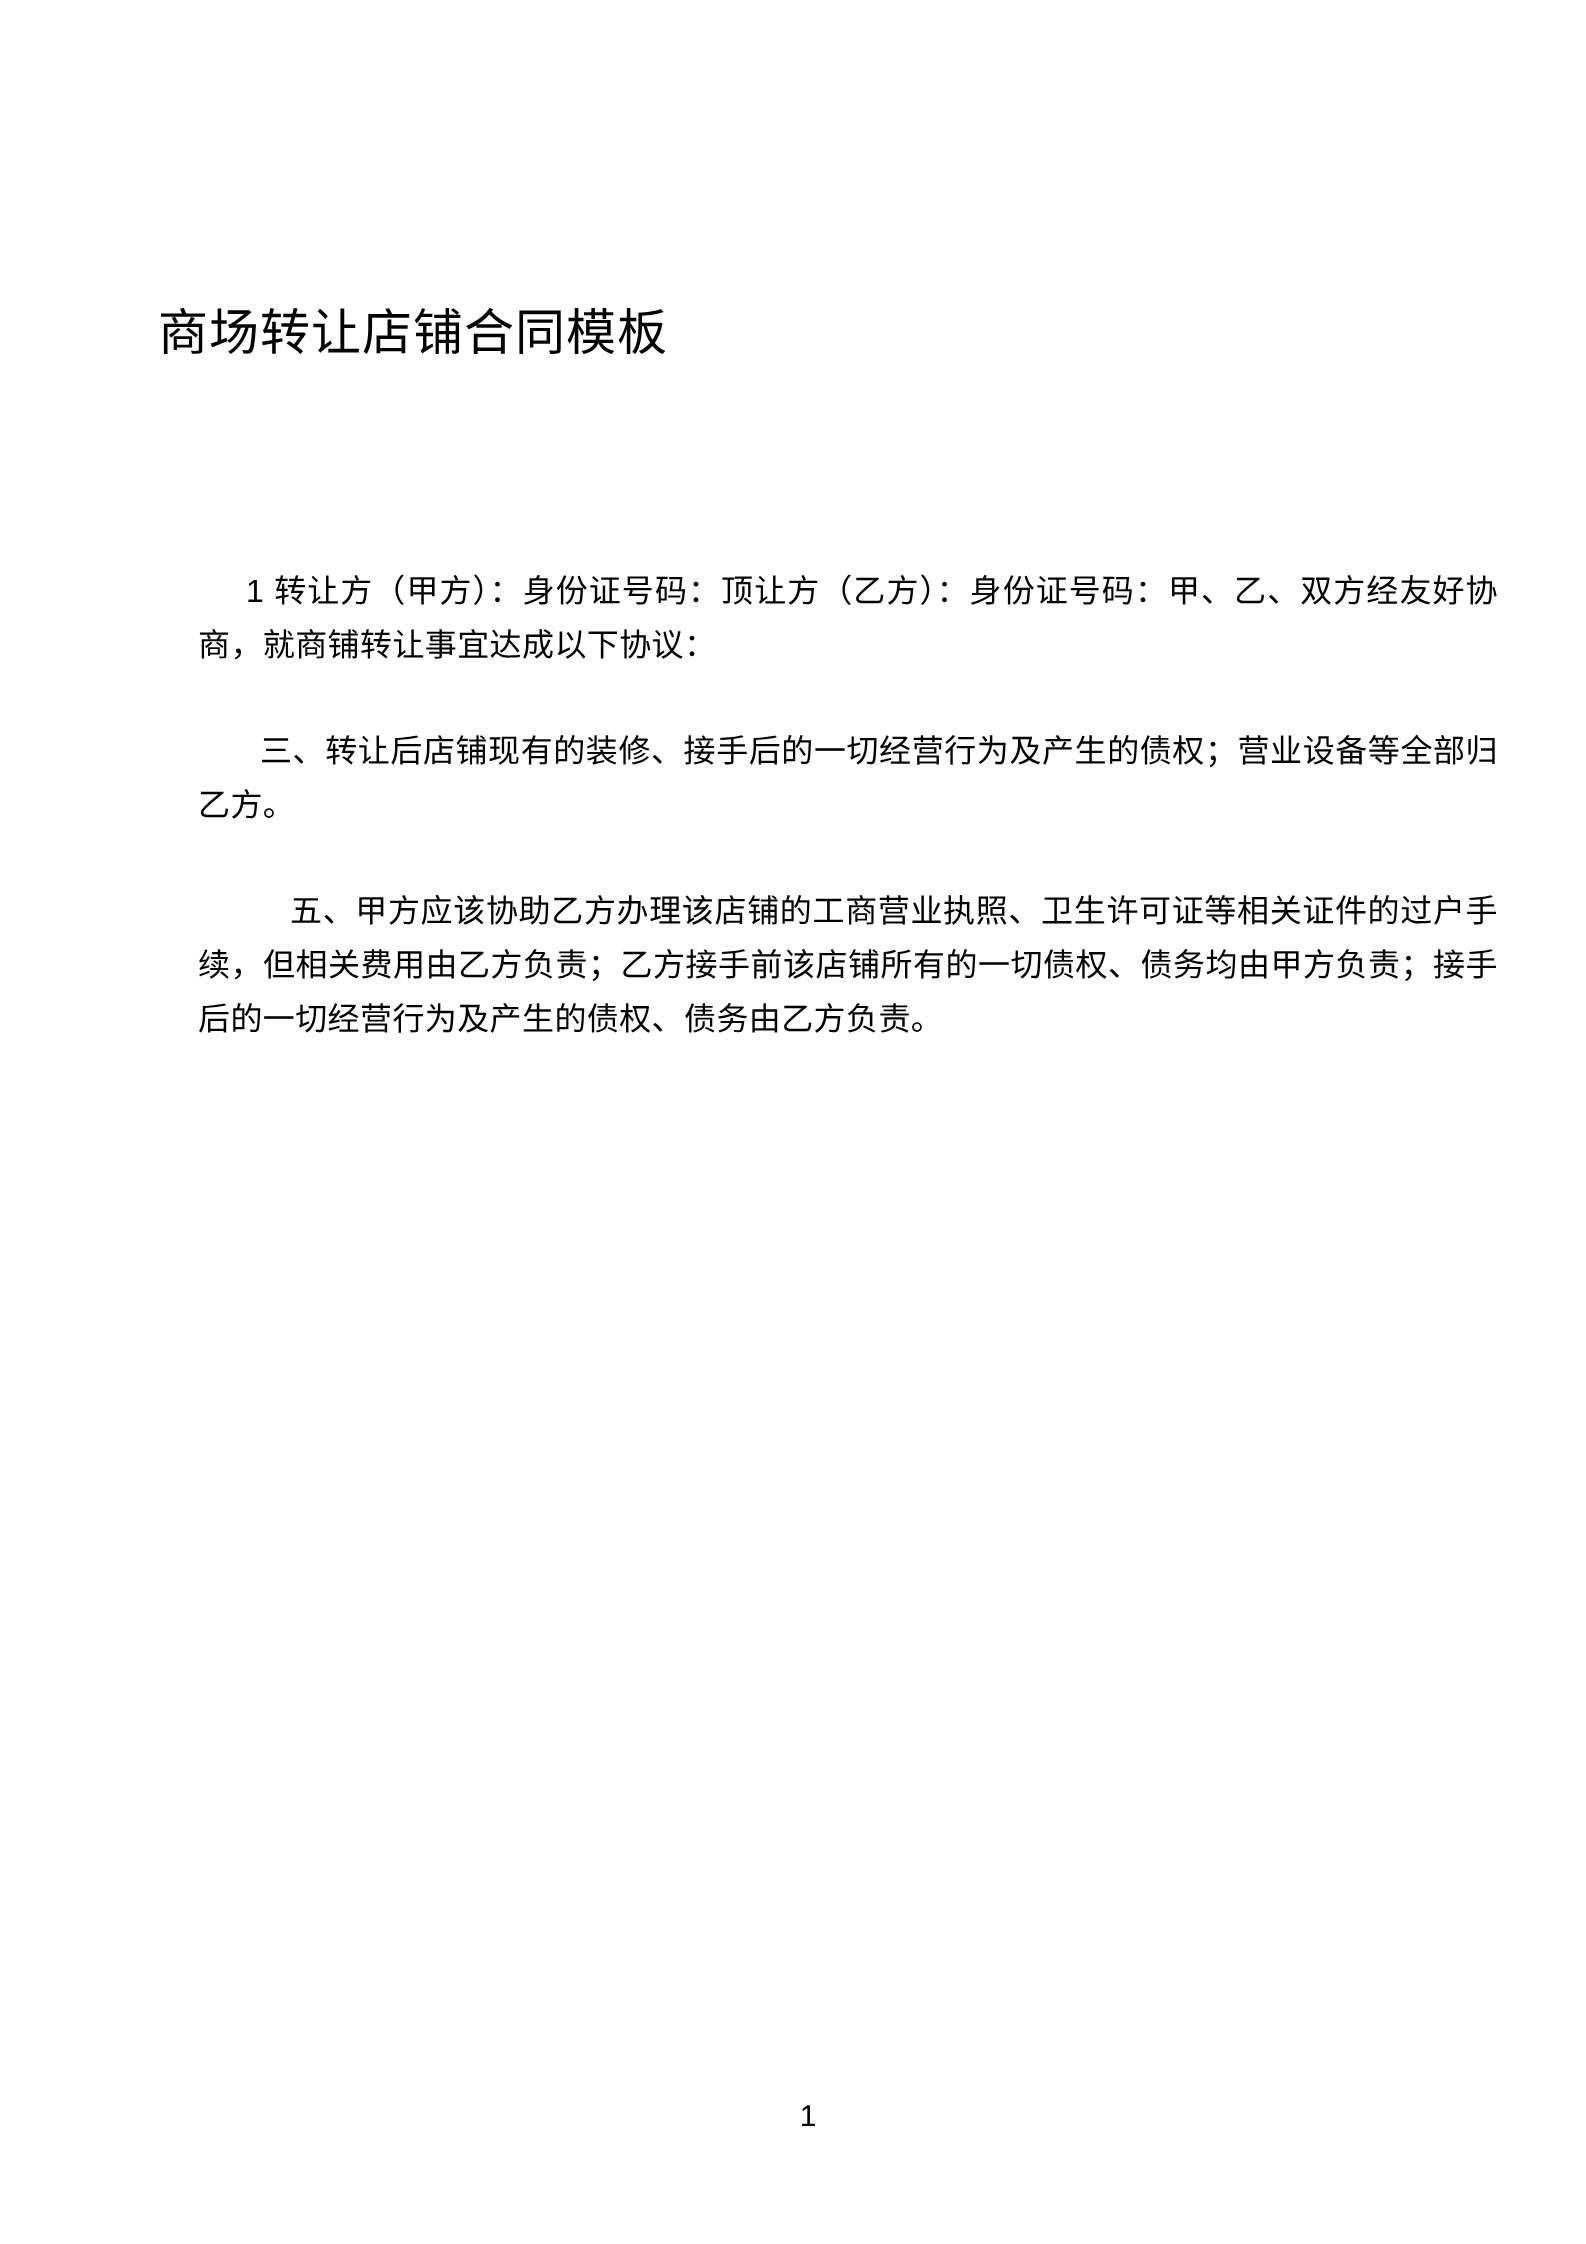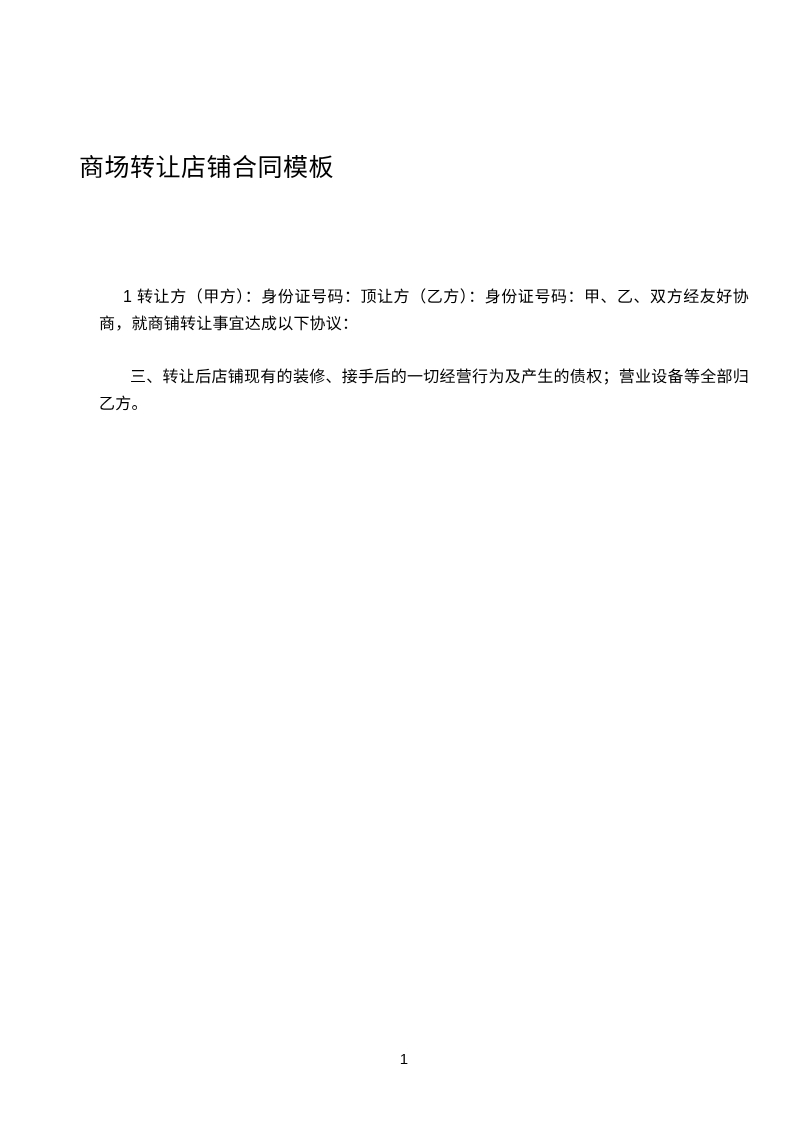--- a/index.html
+++ b/index.html
@@ -58,19 +58,20 @@
 </head>
 <body>
 
 <div class="page">
 
   <h1 class="doc-title">商场转让店铺合同模板</h1>
 
   <div class="doc-body">
     <p class="indent-a">1 转让方（甲方）：身份证号码：顶让方（乙方）：身份证号码：甲、乙、双方经友好协商，就商铺转让事宜达成以下协议：</p>
     <p class="indent-b">三、转让后店铺现有的装修、接手后的一切经营行为及产生的债权；营业设备等全部归乙方。</p>
+    <p class="indent-c">五、甲方应该协助乙方办理该店铺的工商营业执照、卫生许可证等相关证件的过户手续，但相关费用由乙方负责；乙方接手前该店铺所有的一切债权、债务均由甲方负责；接手后的一切经营行为及产生的债权、债务由乙方负责。</p>
   </div>
 
   <div class="page-footer">
     <span>1</span>
   </div>
 
 </div>
 
 </body></html>

